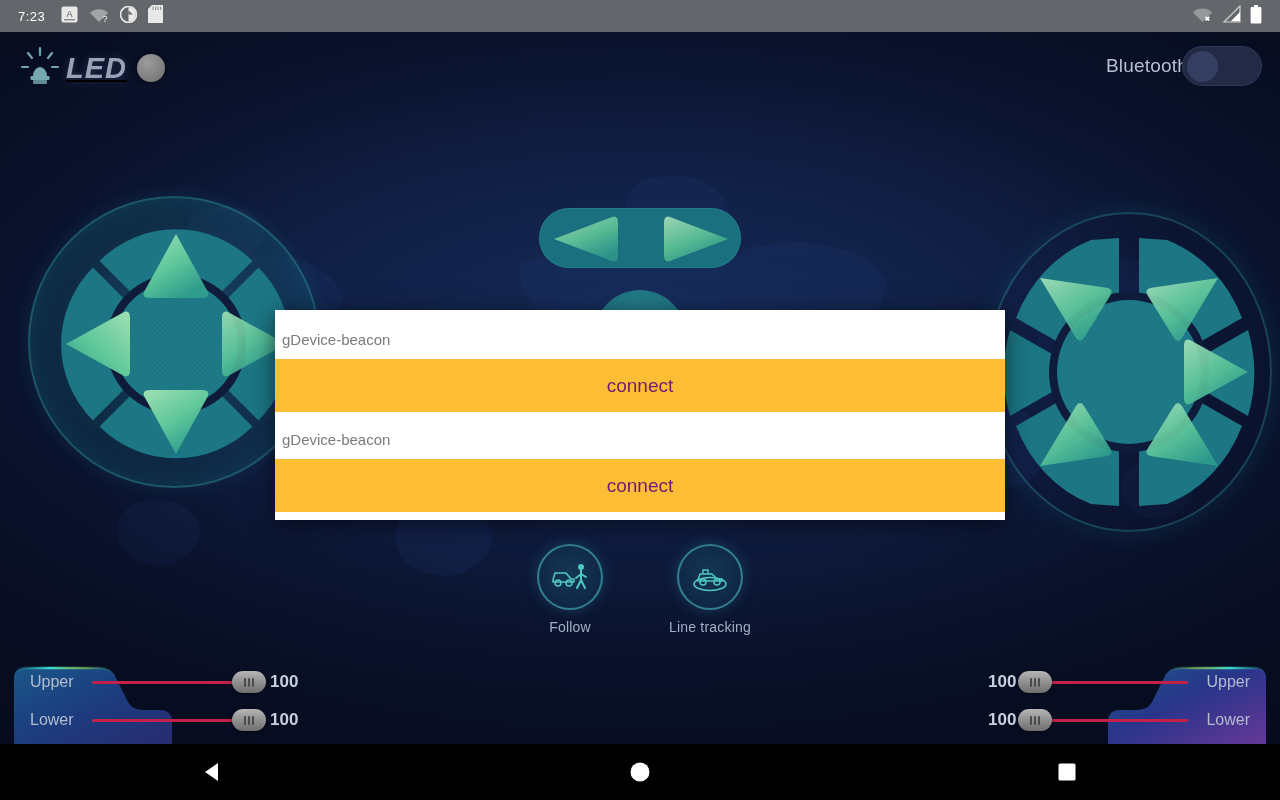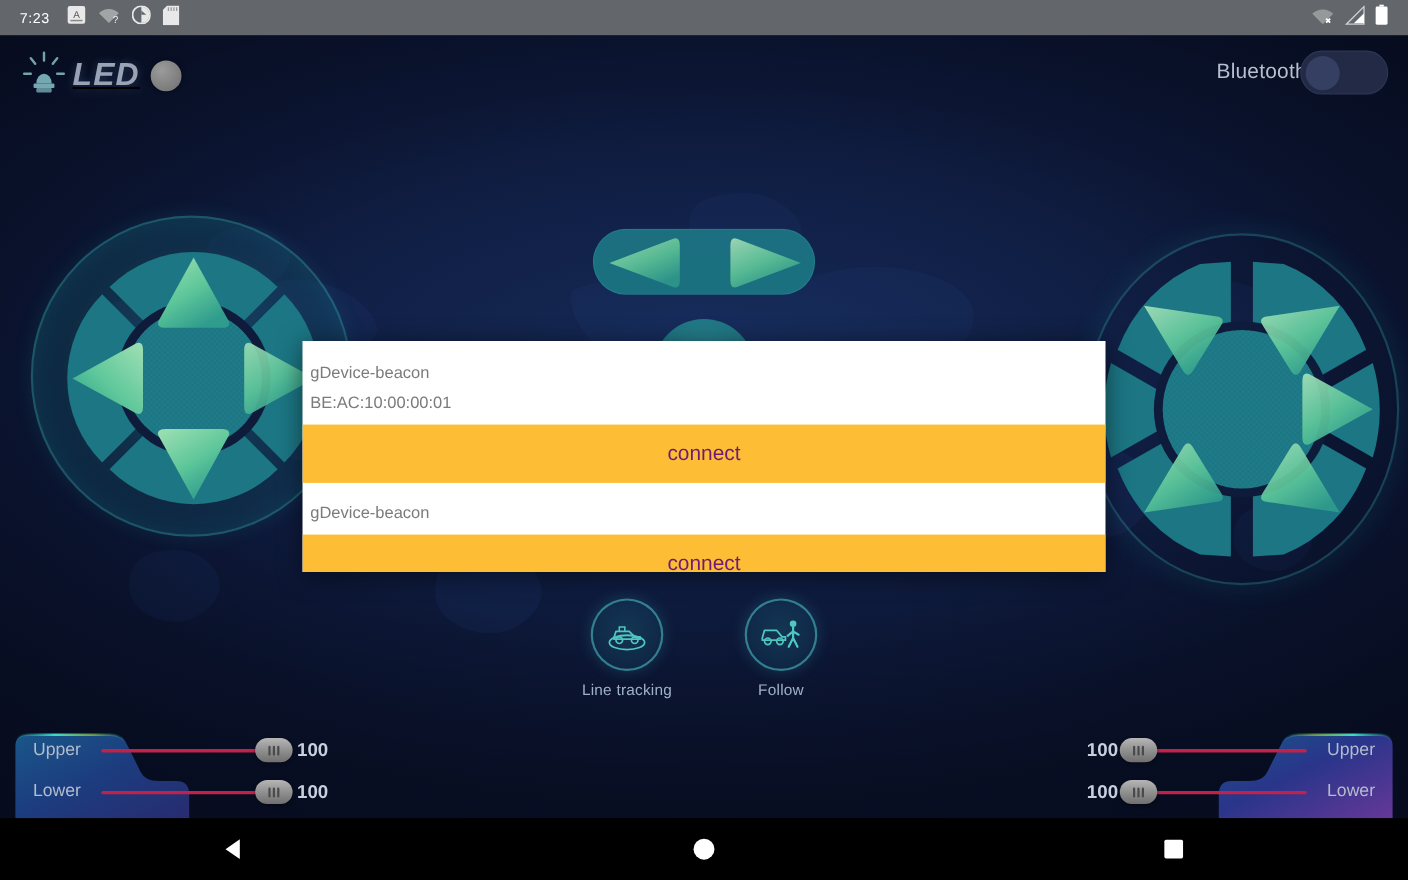--- a/index.html
+++ b/index.html
@@ -406,41 +406,41 @@
         <path d="M188 30 L130 8 Q124 6 124 14 L124 46 Q124 54 130 52 Z" fill="url(#pg)"></path>
       </svg>
     </div>
     <div class="center-knob"></div>
 
     <div class="modes">
 
       <div class="mode">
         <div class="mode-circle">
           <svg width="40" height="34" viewBox="0 0 40 34">
+            <path d="M3 20 L5 13 L16 13 L21 19 L24 19 L24 22 L3 22 Z" fill="none" stroke="#4fc6c0" stroke-width="1.6" stroke-linejoin="round"></path>
+            <circle cx="8" cy="23" r="3" fill="none" stroke="#4fc6c0" stroke-width="1.5"></circle>
+            <circle cx="19" cy="23" r="3" fill="none" stroke="#4fc6c0" stroke-width="1.5"></circle>
+            <circle cx="31" cy="7" r="3" fill="#4fc6c0"></circle>
+            <path d="M31 10 L31 20 M31 14 L26 18 M31 14 L36 17 M31 20 L27 28 M31 20 L35 28" fill="none" stroke="#4fc6c0" stroke-width="2" stroke-linecap="round"></path>
+          </svg>
+        </div>
+        <span class="mode-label">Follow</span>
+      </div>
+
+      <div class="mode">
+        <div class="mode-circle">
+          <svg width="40" height="34" viewBox="0 0 40 34">
             <ellipse cx="20" cy="24" rx="16" ry="6.5" fill="none" stroke="#4fc6c0" stroke-width="1.6"></ellipse>
             <path d="M8 20 L10 14 L22 14 L27 19 L32 19 L32 21 L8 21 Z" fill="none" stroke="#4fc6c0" stroke-width="1.6" stroke-linejoin="round"></path>
             <circle cx="13" cy="22" r="3" fill="none" stroke="#4fc6c0" stroke-width="1.5"></circle>
             <circle cx="27" cy="22" r="3" fill="none" stroke="#4fc6c0" stroke-width="1.5"></circle>
             <path d="M13 14 L13 10 L18 10 L18 14" fill="none" stroke="#4fc6c0" stroke-width="1.4"></path>
           </svg>
         </div>
         <span class="mode-label">Line tracking</span>
-      </div>
-
-      <div class="mode">
-        <div class="mode-circle">
-          <svg width="40" height="34" viewBox="0 0 40 34">
-            <path d="M3 20 L5 13 L16 13 L21 19 L24 19 L24 22 L3 22 Z" fill="none" stroke="#4fc6c0" stroke-width="1.6" stroke-linejoin="round"></path>
-            <circle cx="8" cy="23" r="3" fill="none" stroke="#4fc6c0" stroke-width="1.5"></circle>
-            <circle cx="19" cy="23" r="3" fill="none" stroke="#4fc6c0" stroke-width="1.5"></circle>
-            <circle cx="31" cy="7" r="3" fill="#4fc6c0"></circle>
-            <path d="M31 10 L31 20 M31 14 L26 18 M31 14 L36 17 M31 20 L27 28 M31 20 L35 28" fill="none" stroke="#4fc6c0" stroke-width="2" stroke-linecap="round"></path>
-          </svg>
-        </div>
-        <span class="mode-label">Follow</span>
       </div>
 
     </div>
 
     <div class="panel panel-l">
       <svg viewBox="0 0 470 90" preserveAspectRatio="none">
         <defs>
           <linearGradient id="lp" x1="0" y1="0" x2="1" y2="1">
             <stop offset="0%" stop-color="#1b5a8e"></stop>
             <stop offset="48%" stop-color="#1d3f84"></stop>
@@ -520,21 +520,20 @@
         </span>
         <span class="sl-label" style="width:auto; text-align:right;">Lower</span>
       </div>
     </div>
 
     <div class="dialog">
 
       <div class="dev-block">
         <div class="dev-info">
           <div class="dev-name">gDevice-beacon</div>
-          <div class="dev-mac">BE:AC:10:00:00:01</div>
         </div>
         <button class="connect-btn">connect</button>
       </div>
 
       <div class="dev-block">
         <div class="dev-info">
           <div class="dev-name">gDevice-beacon</div>
         </div>
         <button class="connect-btn">connect</button>
       </div>

